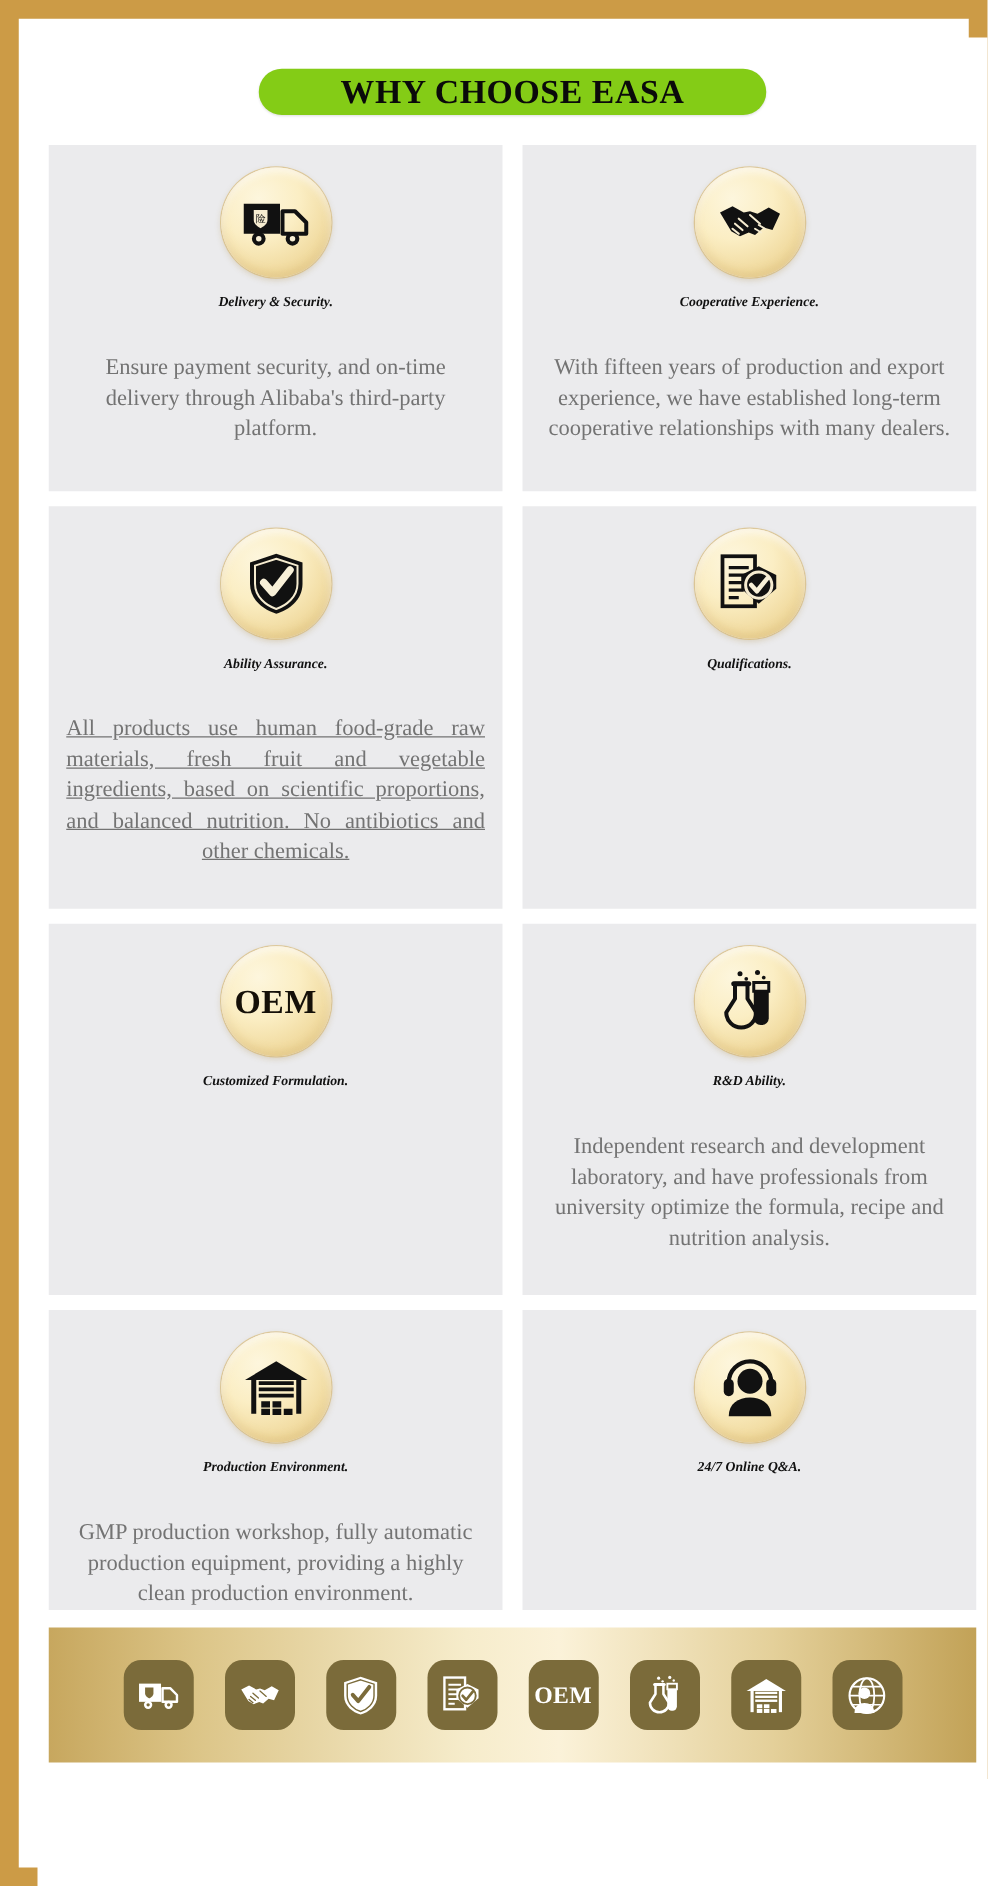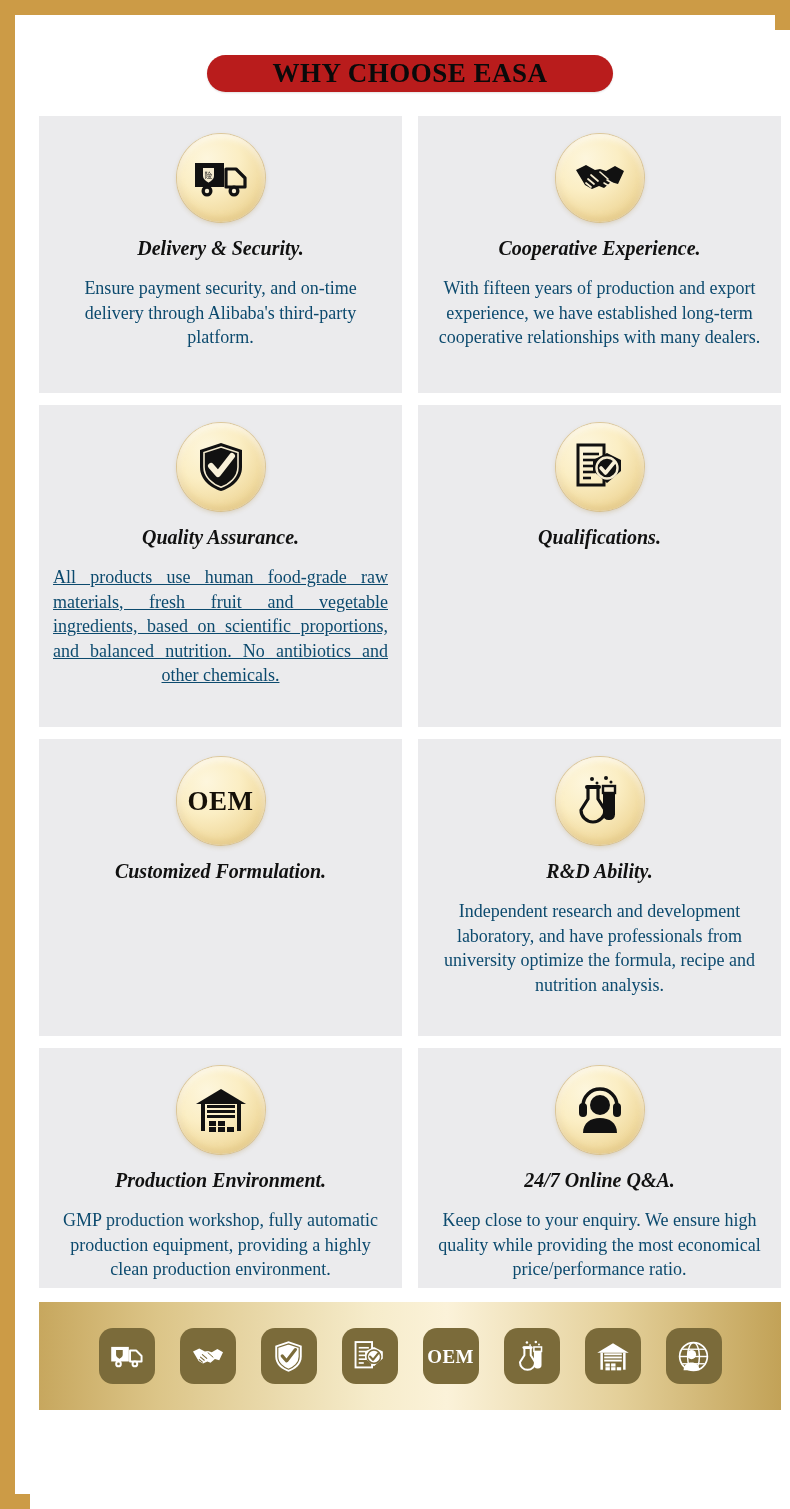--- a/index.html
+++ b/index.html
@@ -20,21 +20,21 @@
     width:760px;height:1479px;
     background:#ffffff;
   }
   
   .header-wrap{
     width:760px;height:86px;
     display:flex;align-items:center;justify-content:center;
   }
   .title-pill{
     width:406px;height:37px;
-    background:#b91c1c;
+    background:#84cc16;
     border-radius:19px;
     display:flex;align-items:center;justify-content:center;
     box-shadow:0 1px 2px rgba(0,0,0,.12);
   }
   .title-pill span{
     font-family:"Liberation Serif", serif;
     font-weight:bold;
     font-size:27px;
     letter-spacing:.5px;
     color:#0a0a0a;
@@ -79,27 +79,27 @@
   .oem-text{
     font-family:"Liberation Serif", serif;
     font-weight:bold;font-size:27px;color:#151008;
     letter-spacing:.5px;line-height:1;
   }
   
   .card-title{
     margin-top:14px;
     font-family:"Liberation Serif", serif;
     font-style:italic;font-weight:bold;
-    font-size:20px;color:#111111;
+    font-size:11px;color:#111111;
     text-align:center;line-height:1.2;
   }
   .card-body{
-    margin-top:16px;
-    font-family:"Liberation Serif", serif;
-    font-size:18px;color:#0c4a6e;
+    margin-top:32px;
+    font-family:"Liberation Serif", serif;
+    font-size:18px;color:#737373;
     line-height:24.5px;
     text-align:center;
     width:100%;
   }
   .card-body.just{text-align:justify;text-align-last:center;text-decoration:underline;}
   
   .footer-spacer{height:14px;}
   .footer-bar{
     margin:0 9px;
     width:742px;height:108px;
@@ -166,21 +166,21 @@
       </div>
 
       <div class="card r2">
         <div class="medallion">
           <svg width="46" height="52" viewBox="0 0 46 52" aria-hidden="true">
             <path d="M23 2 L44 9 v17 c0 13-11 21-21 24 C13 47 2 39 2 26 V9 Z" fill="#111"></path>
             <path d="M23 6 L40 11.5 v14.5 c0 10.5-9 17.5-17 20.2 C15 43.5 6 36.5 6 26 V11.5 Z" fill="none" stroke="#f6ecd0" stroke-width="1.6"></path>
             <path d="M13 25 l7 8 L34 15" stroke="#f8f0d8" stroke-width="6" fill="none" stroke-linecap="round" stroke-linejoin="round"></path>
           </svg>
         </div>
-        <div class="card-title">Quality Assurance.</div>
+        <div class="card-title">Ability Assurance.</div>
         <div class="card-body just">All products use human food-grade raw materials, fresh fruit and vegetable ingredients, based on scientific proportions, and balanced nutrition. No antibiotics and other chemicals.</div>
       </div>
 
       <div class="card r2">
         <div class="medallion">
           <svg width="52" height="50" viewBox="0 0 52 50" aria-hidden="true">
             <rect x="4" y="3" width="26" height="40" fill="none" stroke="#111" stroke-width="3"></rect>
             <g stroke="#111" stroke-width="2.6">
               <line x1="9" y1="12" x2="25" y2="12"></line>
               <line x1="9" y1="18" x2="25" y2="18"></line>
@@ -248,21 +248,20 @@
         <div class="medallion">
           <svg width="50" height="50" viewBox="0 0 50 50" aria-hidden="true">
             <path d="M8 21 a17 17 0 0 1 34 0" fill="none" stroke="#111" stroke-width="3.4"></path>
             <rect x="4" y="18" width="8" height="14" rx="4" fill="#111"></rect>
             <rect x="38" y="18" width="8" height="14" rx="4" fill="#111"></rect>
             <circle cx="25" cy="20" r="10" fill="#111"></circle>
             <path d="M8 48 c0-10 7.5-15 17-15 s17 5 17 15 z" fill="#111"></path>
           </svg>
         </div>
         <div class="card-title">24/7 Online Q&amp;A.</div>
-        <div class="card-body">Keep close to your enquiry. We ensure high quality while providing the most economical price/performance ratio.</div>
       </div>
 
     </div>
 
     <div class="footer-spacer"></div>
 
     <div class="footer-bar">
 
       <div class="tile">
         <svg width="34" height="26" viewBox="0 0 56 42" aria-hidden="true">

